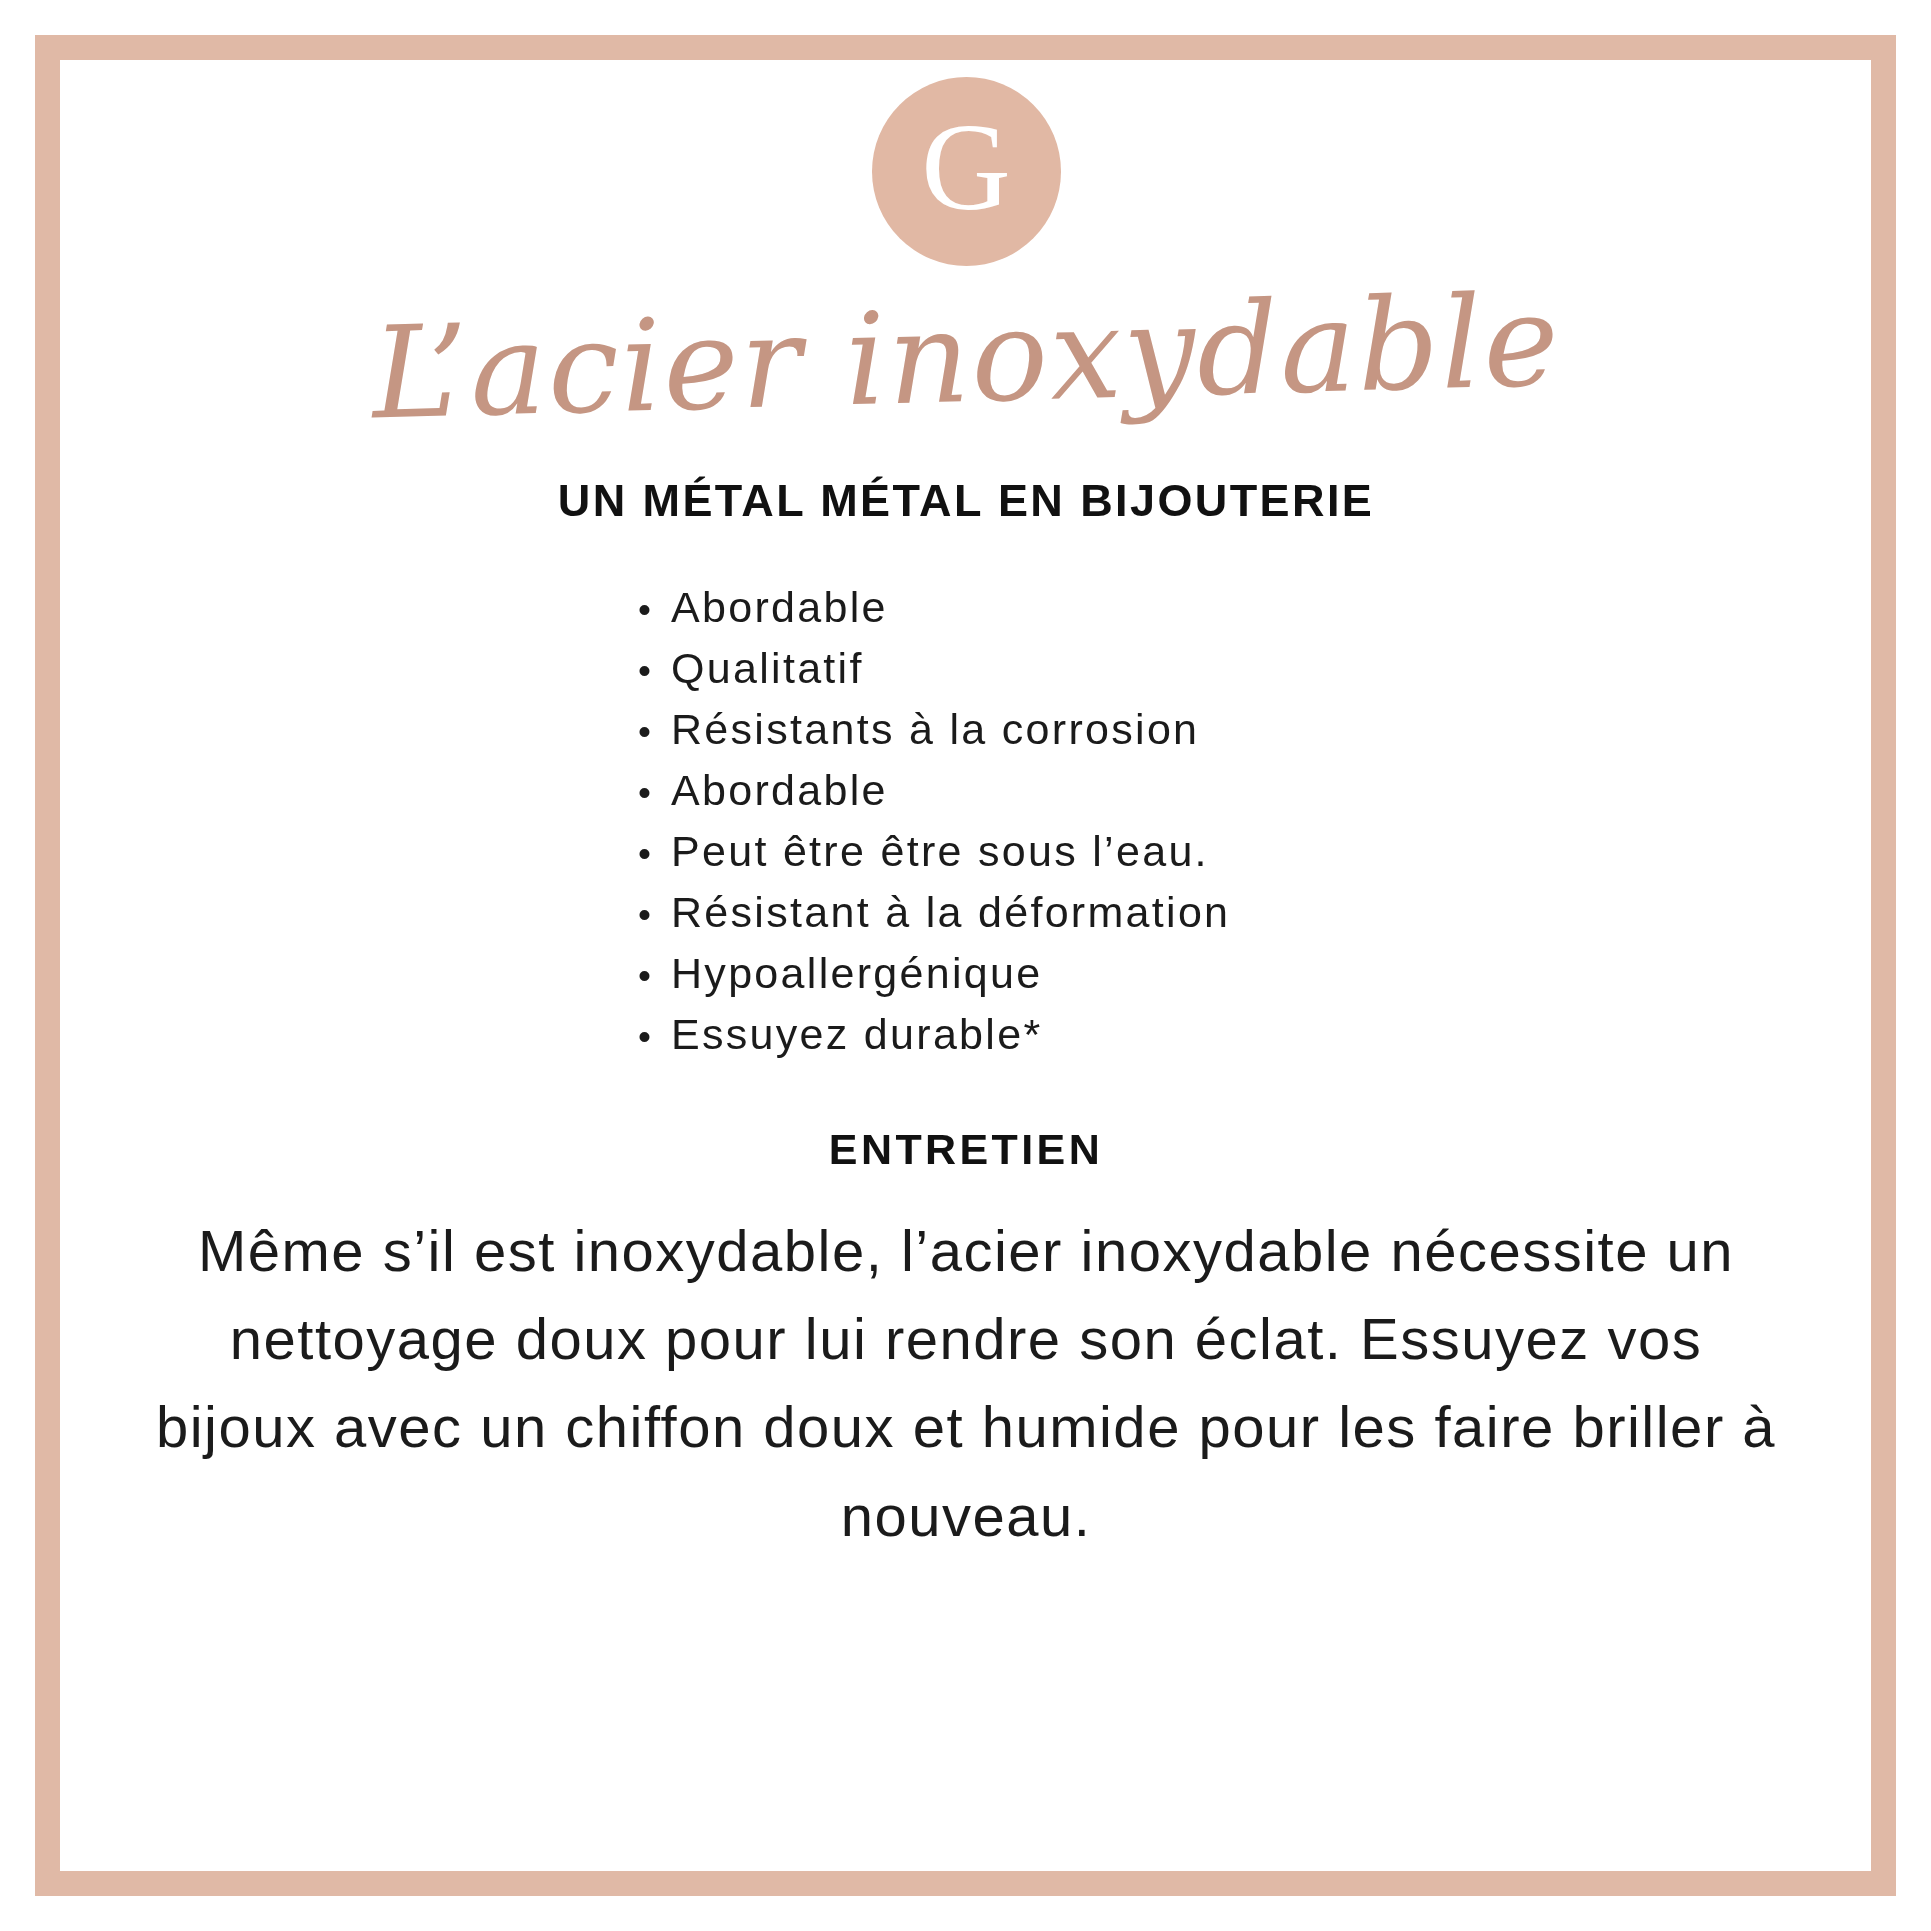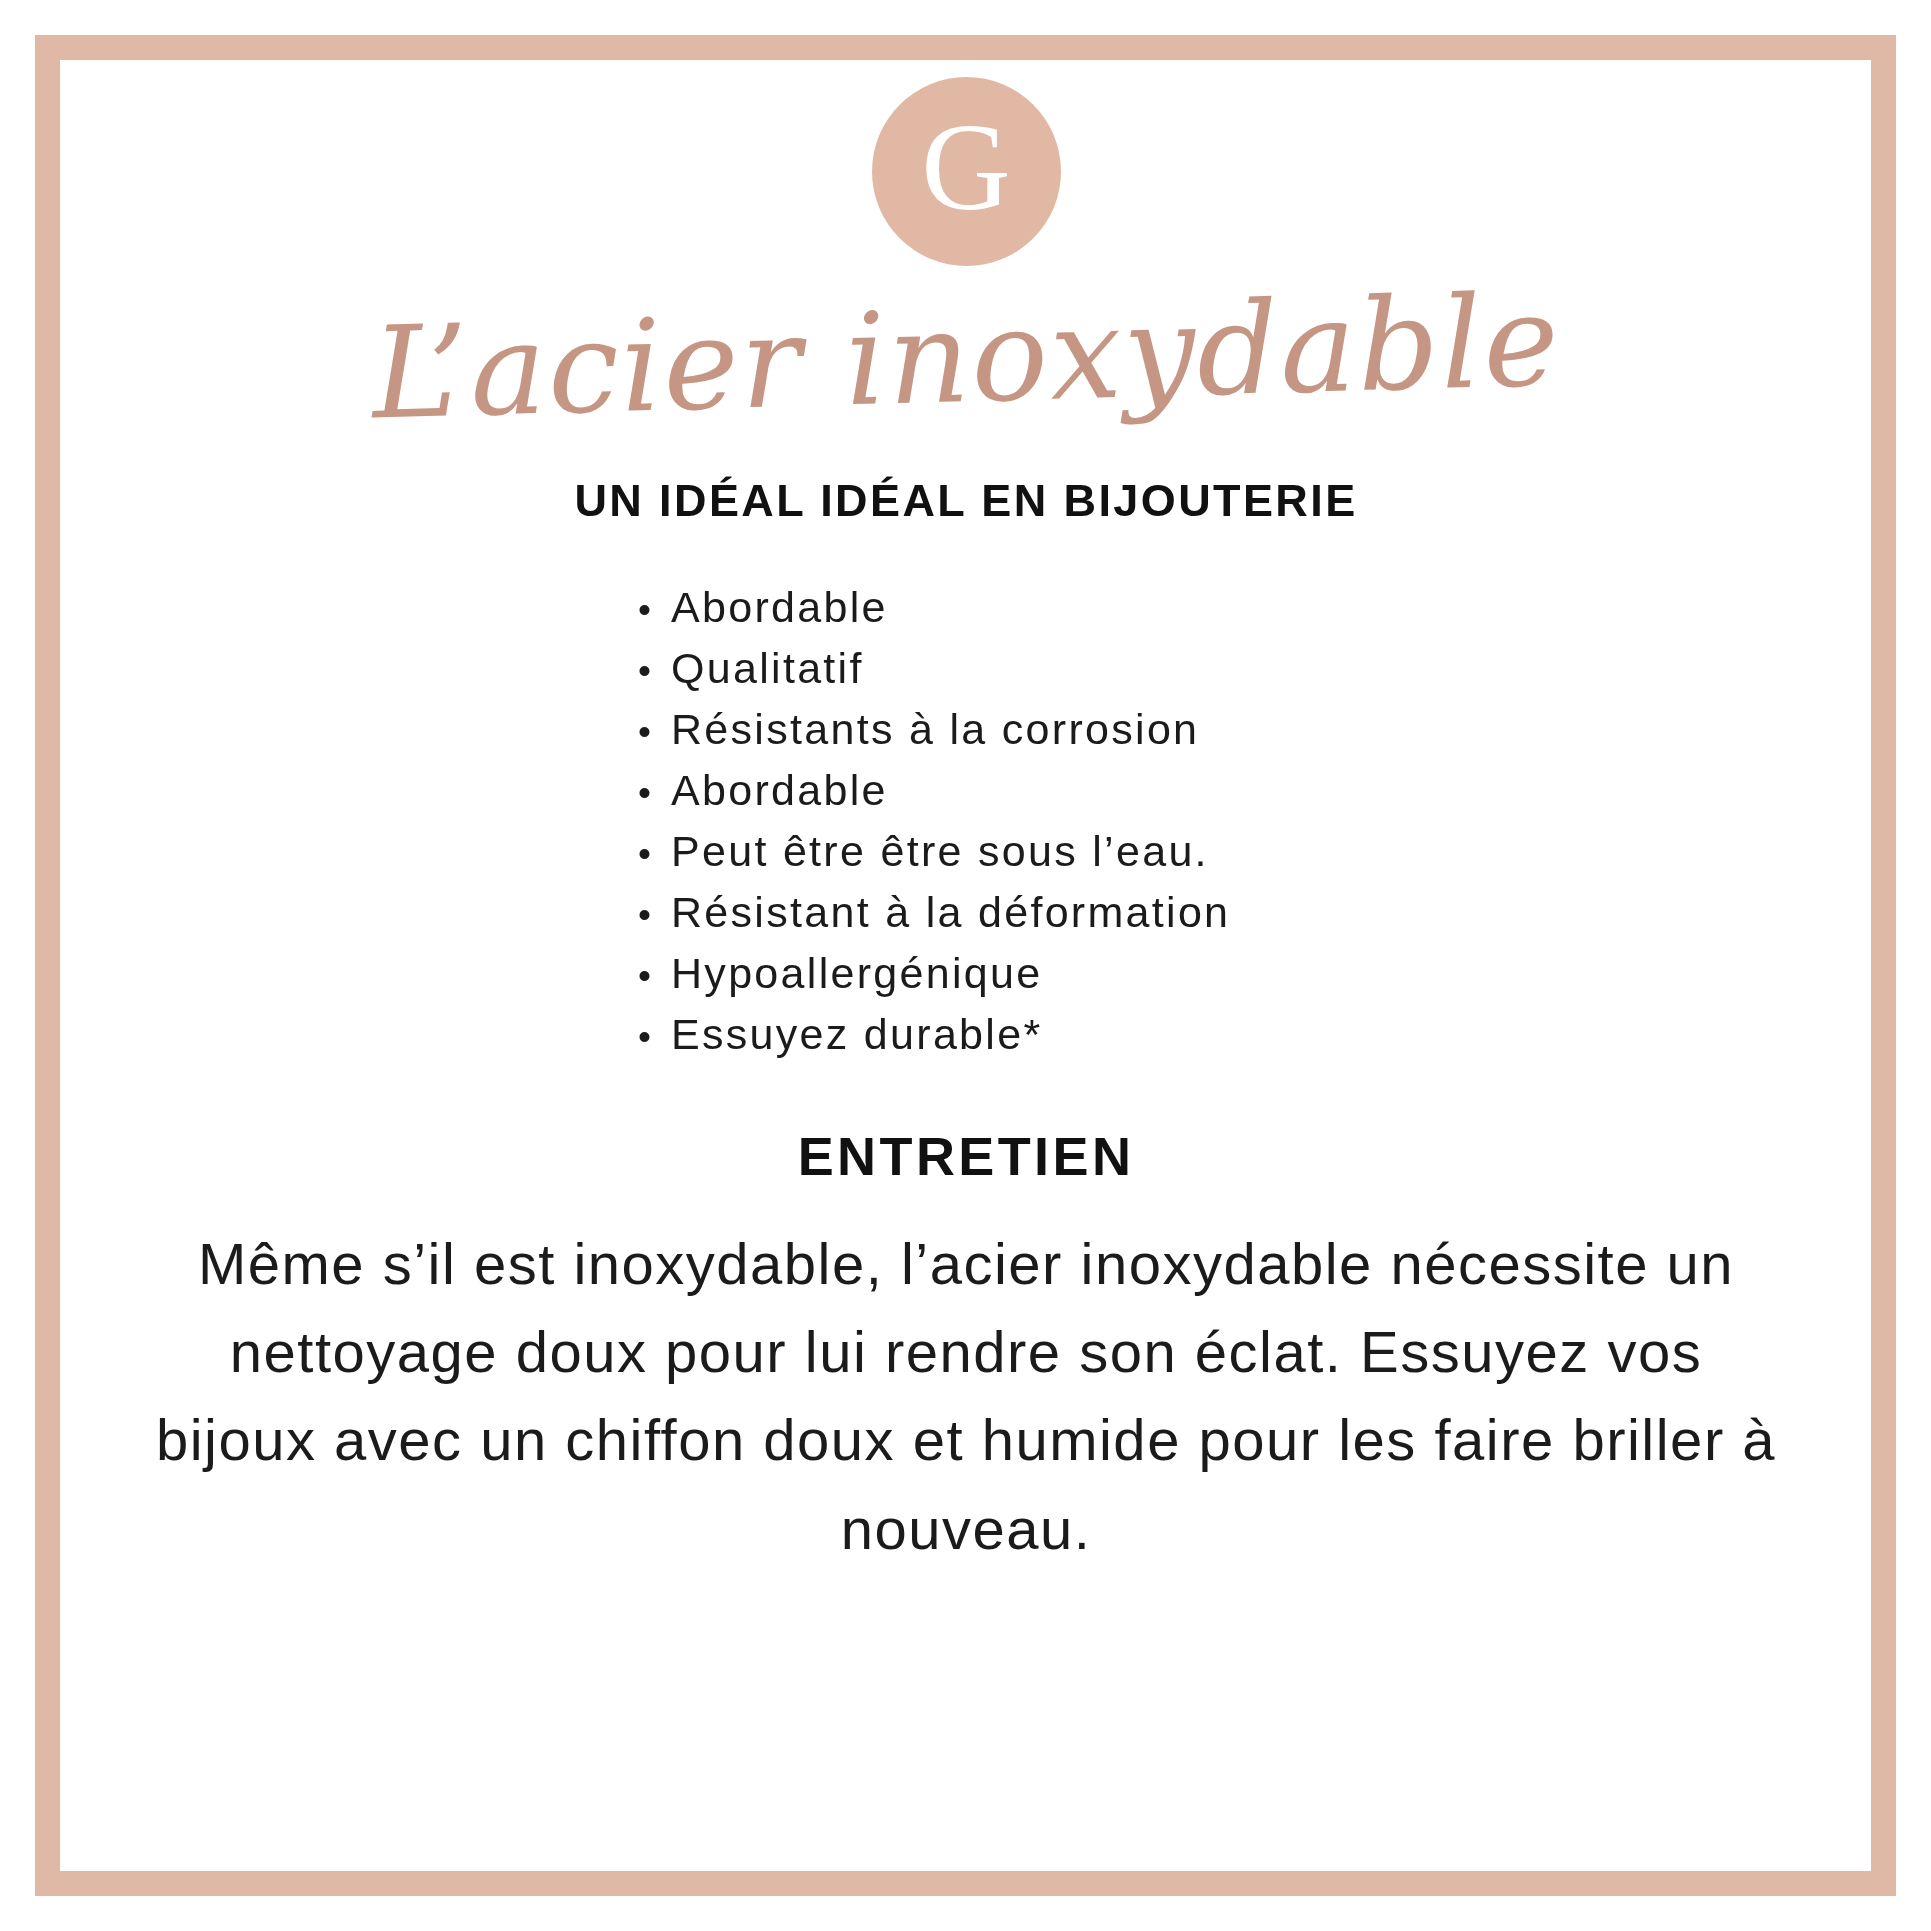--- a/index.html
+++ b/index.html
@@ -121,21 +121,21 @@
   .bullet .dot {
     width: 33px;
     flex: none;
     font-size: 37px;
     line-height: 1.42;
   }
 
   .section-title {
     margin-top: 60px;
     font-weight: bold;
-    font-size: 54px;
+    font-size: 43px;
     letter-spacing: 3.4px;
     color: #111111;
     text-align: center;
   }
 
   .paragraph {
     margin-top: 33px;
     width: 1622px;
     text-align: center;
     font-size: 58px;
@@ -163,21 +163,21 @@
   <div class="frame-inner"></div>
 
   <div class="content">
 
     <div class="logo">
       <span class="mono">G</span>
     </div>
 
     <div class="script-title">L’acier inoxydable</div>
 
-    <div class="subtitle">UN IDÉAL IDÉAL EN BIJOUTERIE</div>
+    <div class="subtitle">UN MÉTAL MÉTAL EN BIJOUTERIE</div>
 
     <div class="bullets">
       <div class="bullet">
         <span class="dot">•</span>
         <span>Abordable</span>
       </div>
       <div class="bullet">
         <span class="dot">•</span>
         <span>Qualitatif</span>
       </div>

